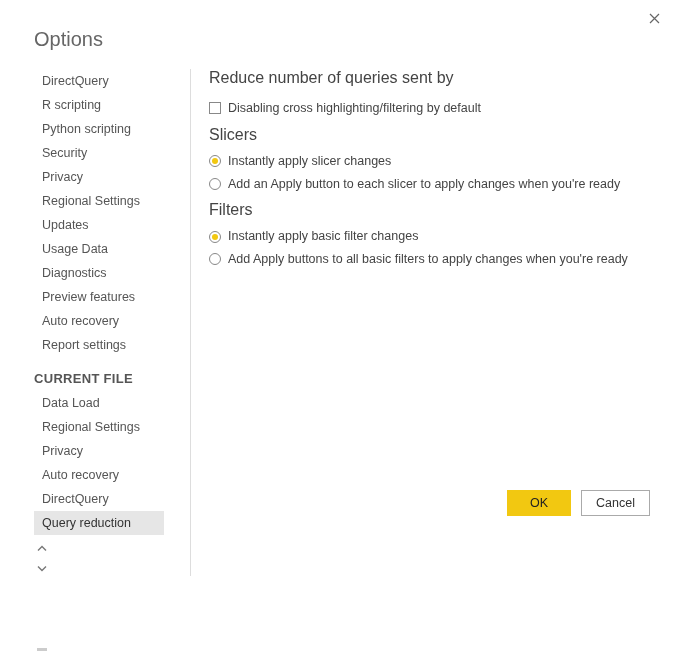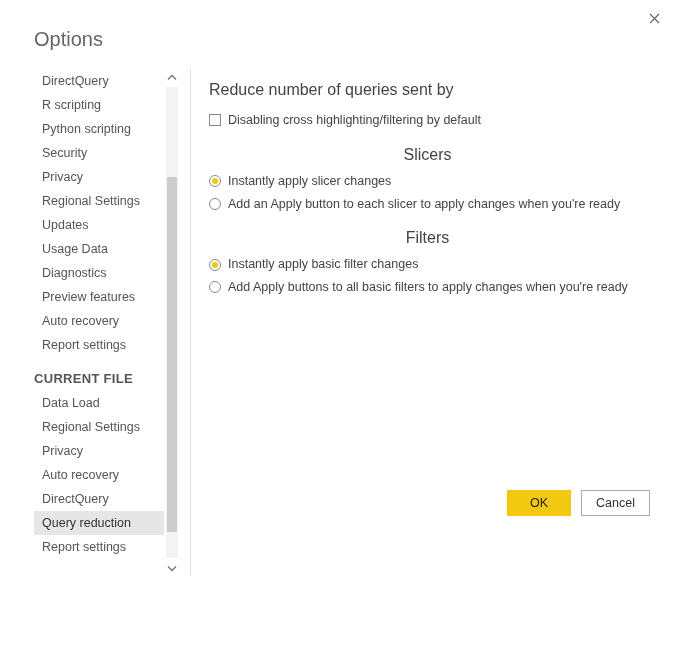--- a/index.html
+++ b/index.html
@@ -40,20 +40,21 @@
     }
     .body {
       display: flex;
       padding: 18px 0 0 34px;
       height: 525px;
     }
     .sidebar-wrap {
       display: flex;
       width: 146px;
       flex-shrink: 0;
+      flex-direction: column;
     }
     .sidebar {
       width: 130px;
       overflow: hidden;
     }
     .sidebar-item {
       padding: 5px 8px;
       color: #555;
       font-size: 12.5px;
       cursor: pointer;
@@ -112,26 +113,25 @@
     .content {
       flex: 1;
       padding-right: 30px;
       color: #444;
     }
     .content h2 {
       font-size: 16px;
       font-weight: 400;
       color: #444;
       margin-bottom: 10px;
-      margin-top: 12px;
+      margin-top: 0;
     }
     .content h2.sub {
-      margin-top: 14px;
+      margin-top: 6px;
       margin-bottom: 6px;
-      text-align: center;
     }
     .check-row, .radio-row {
       display: flex;
       align-items: center;
       gap: 7px;
       padding: 2px 0;
       font-size: 12.5px;
       color: #444;
       cursor: pointer;
       line-height: 1.5;

